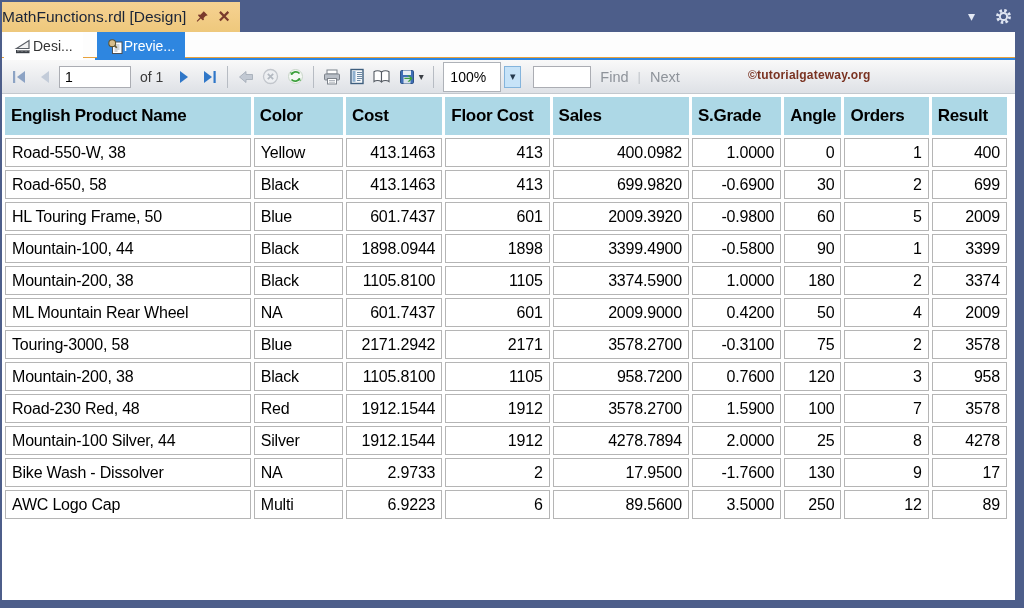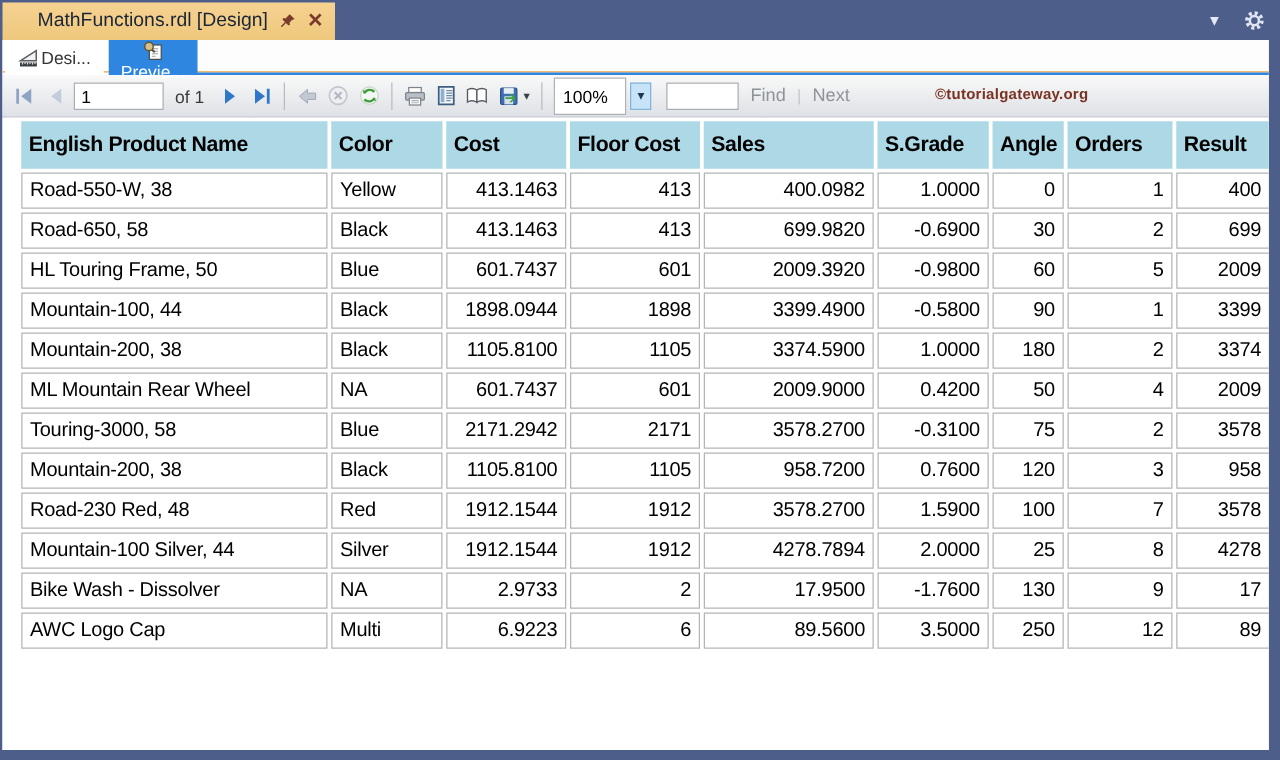--- a/index.html
+++ b/index.html
@@ -10,41 +10,41 @@
     font-family: "Liberation Sans", sans-serif;
     overflow: hidden;
   }
 
   
   .titlebar { height:32px; display:flex; align-items:stretch; }
   .doc-tab {
     margin:2px 0 0 2px;
     background: linear-gradient(#F6D292, #EEC87C);
     display:flex; align-items:center; gap:9px;
-    padding:0 10px 0 28px;
+    padding:0 10px 0 0;
   }
   .doc-tab .doc-title { color:#1B2538; font-size:15.5px; }
   .doc-tab .tab-ico { display:flex; align-items:center; cursor:default; }
   .doc-tab .close-x { color:#7A3A2C; font-size:20px; font-weight:bold; line-height:1; margin-top:-2px; }
   .titlebar-right { margin-left:auto; display:flex; align-items:center; gap:20px; padding-right:12px; }
   .tb-chevron { color:#E4E9F4; font-size:14px; }
 
   
   .content {
     position:absolute; left:2px; right:9px; top:32px; bottom:8px;
     background:#FFFFFF; display:flex; flex-direction:column;
   }
 
   
   .view-tabs { height:28px; background:#FDFDFD; display:flex; position:relative; flex:0 0 auto; }
   .view-tabs::after { content:""; position:absolute; left:0; right:0; bottom:2px; height:1px; background:#E8A23C; }
   .view-tabs::before { content:""; position:absolute; left:93px; right:0; bottom:0; height:2px; background:#2E86E0; z-index:2; }
   .vtab { display:flex; align-items:center; gap:0; padding:0 10px; font-size:14px; position:relative; z-index:3; }
   .vtab-design { color:#333; margin-left:2px; background:#FFFFFF; }
-  .vtab-preview { background:#2E86E0; color:#FFFFFF; margin-left:4px;flex-direction:column; }
+  .vtab-preview { background:#2E86E0; color:#FFFFFF; margin-left:14px; }
 
   
   .toolbar {
     height:34px; flex:0 0 auto;
     background: linear-gradient(#F9F9F9, #DEE1E6);
     border-bottom:1px solid #C3C8CE;
     display:flex; align-items:center; padding:0 5px; position:relative;
   }
   .tb-sep { width:1px; height:22px; background:#B7BCC3; margin:0 5px; flex:0 0 auto; }
   .tb-btn { width:25px; height:25px; display:flex; align-items:center; justify-content:center; flex:0 0 auto; }
@@ -62,21 +62,21 @@
     display:flex; align-items:center; justify-content:center;
     font-size:11px; color:#24384D; margin-left:3px;
   }
   .find-box { width:58px; height:22px; background:#FFF; border:1px solid #ABADB3; margin-left:12px; font-size:14px; padding:0 4px; display:flex; align-items:center; }
   .find-link, .next-link { color:#8E939A; font-size:14.5px; margin:0 9px; }
   .link-sep { color:#C2C6CB; font-size:13px; }
   .watermark { position:absolute; left:746px; top:8px; font-weight:bold; font-size:12px; letter-spacing:0.2px; }
 
   
   .report-area { flex:1 1 auto; background:#FFF; overflow:hidden; }
-  table.report { border-collapse:separate; border-spacing:3px; table-layout:fixed; width:1008px;padding-left:12px; }
+  table.report { border-collapse:separate; border-spacing:3px; table-layout:fixed; width:1008px; }
   table.report th {
     background:#ADD8E6; color:#000; font-weight:bold; font-size:17px;
     text-align:left; padding:0 6px; height:38px; letter-spacing:-0.3px;
     white-space:nowrap; overflow:hidden;
   }
   table.report td {
     border:1px solid #B5B5B5; background:#FFF; color:#000;
     font-size:16px; padding:0 6px; height:29px;
     white-space:nowrap; overflow:hidden; letter-spacing:-0.2px;
   }

